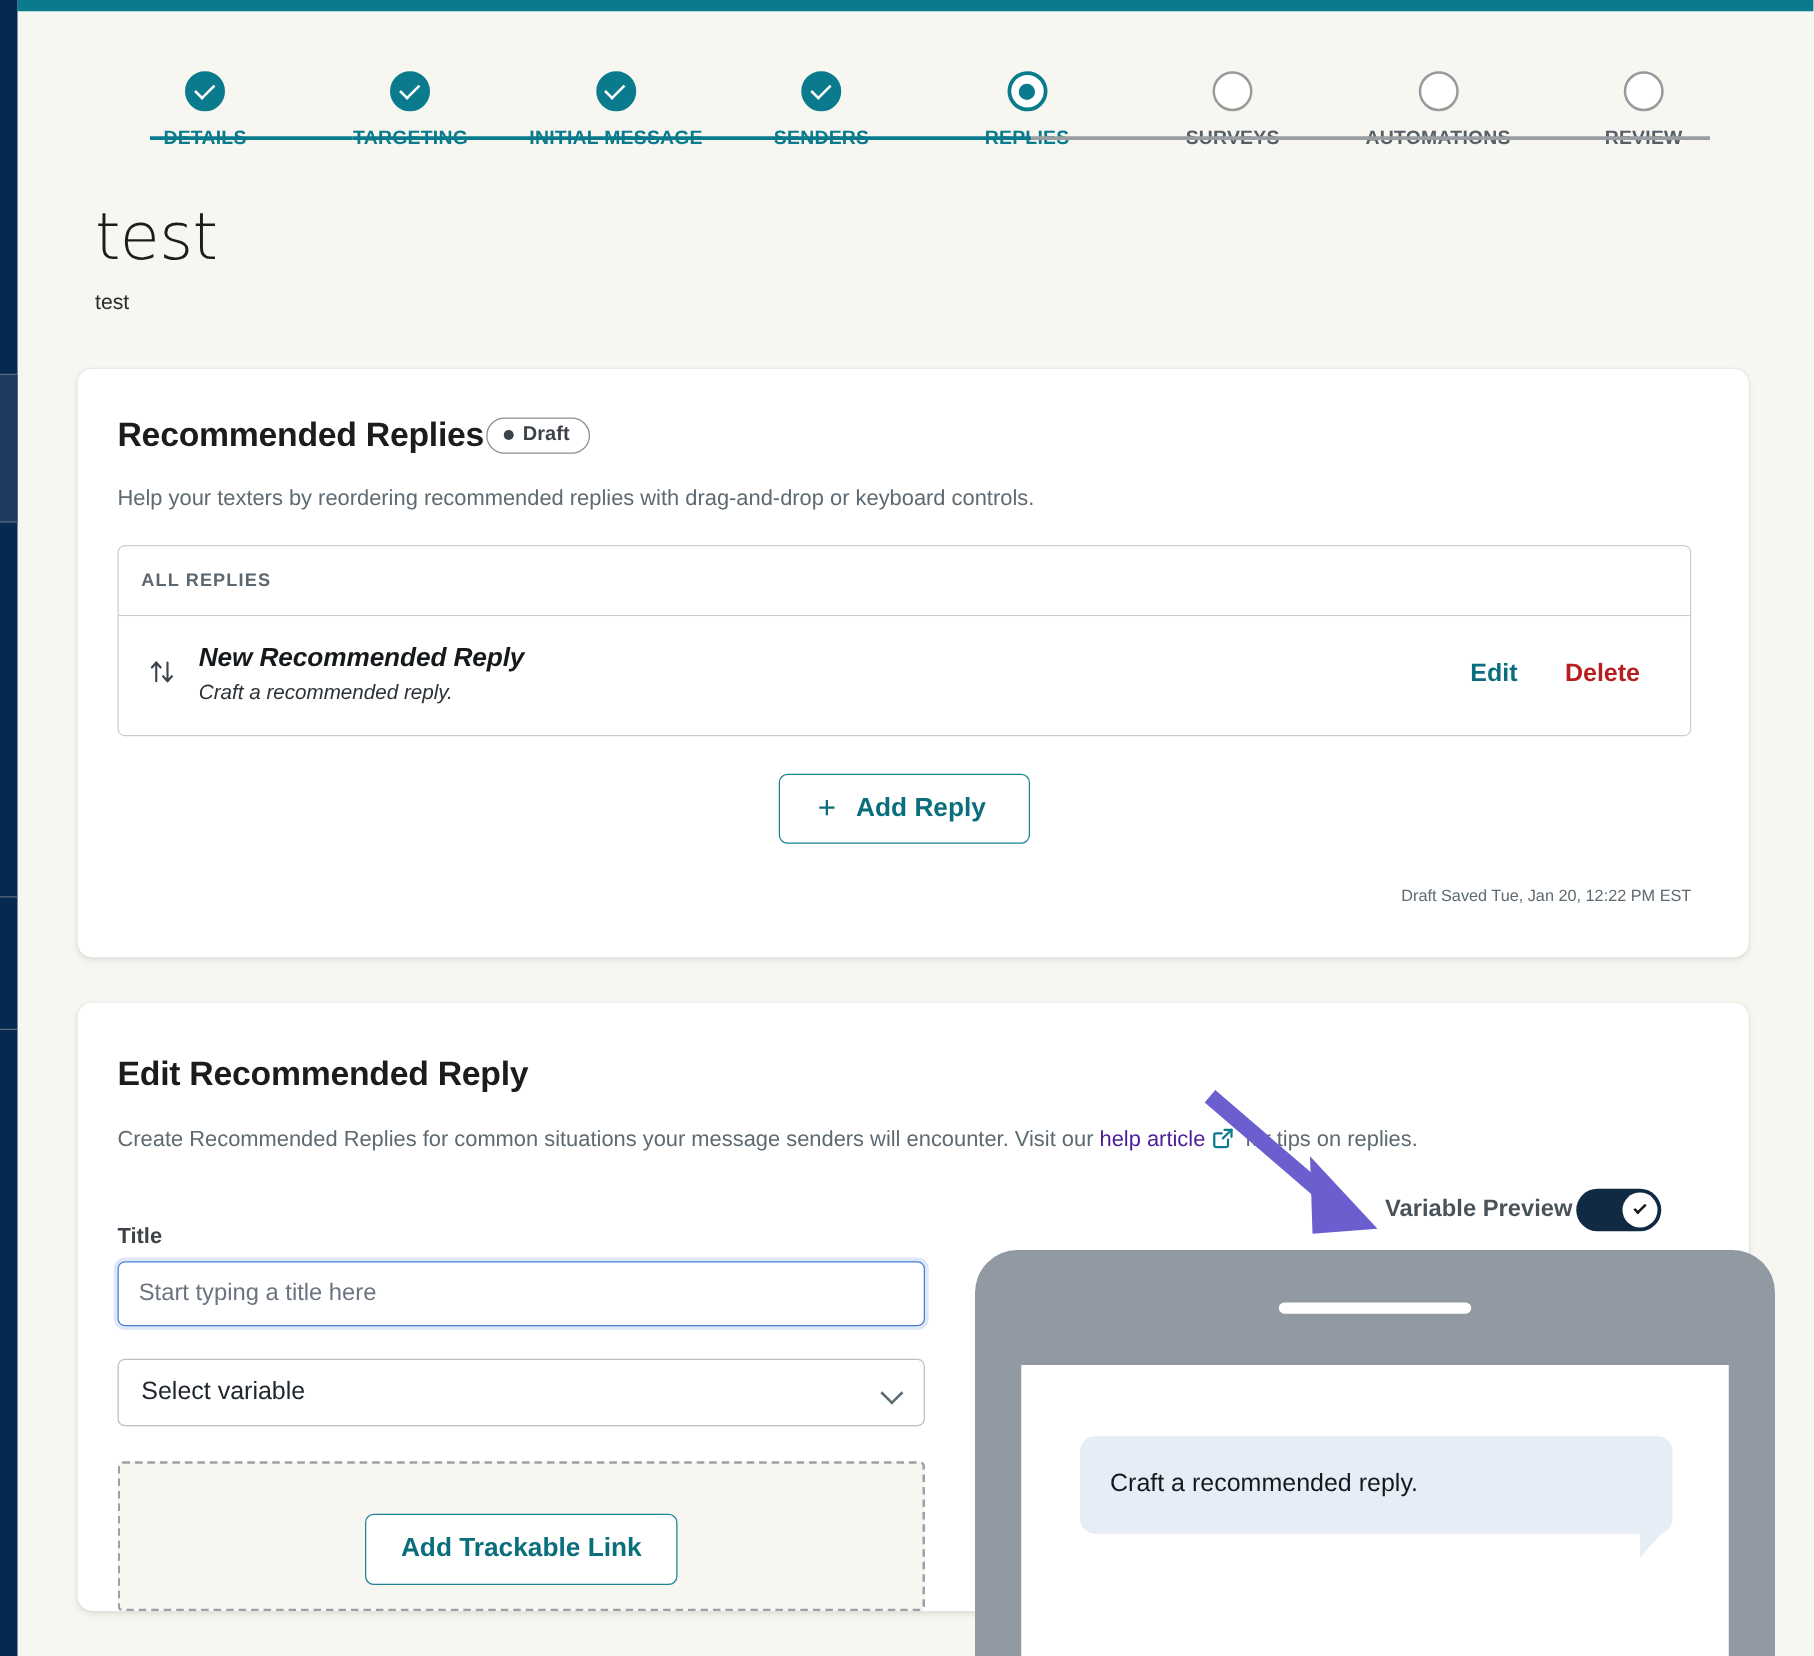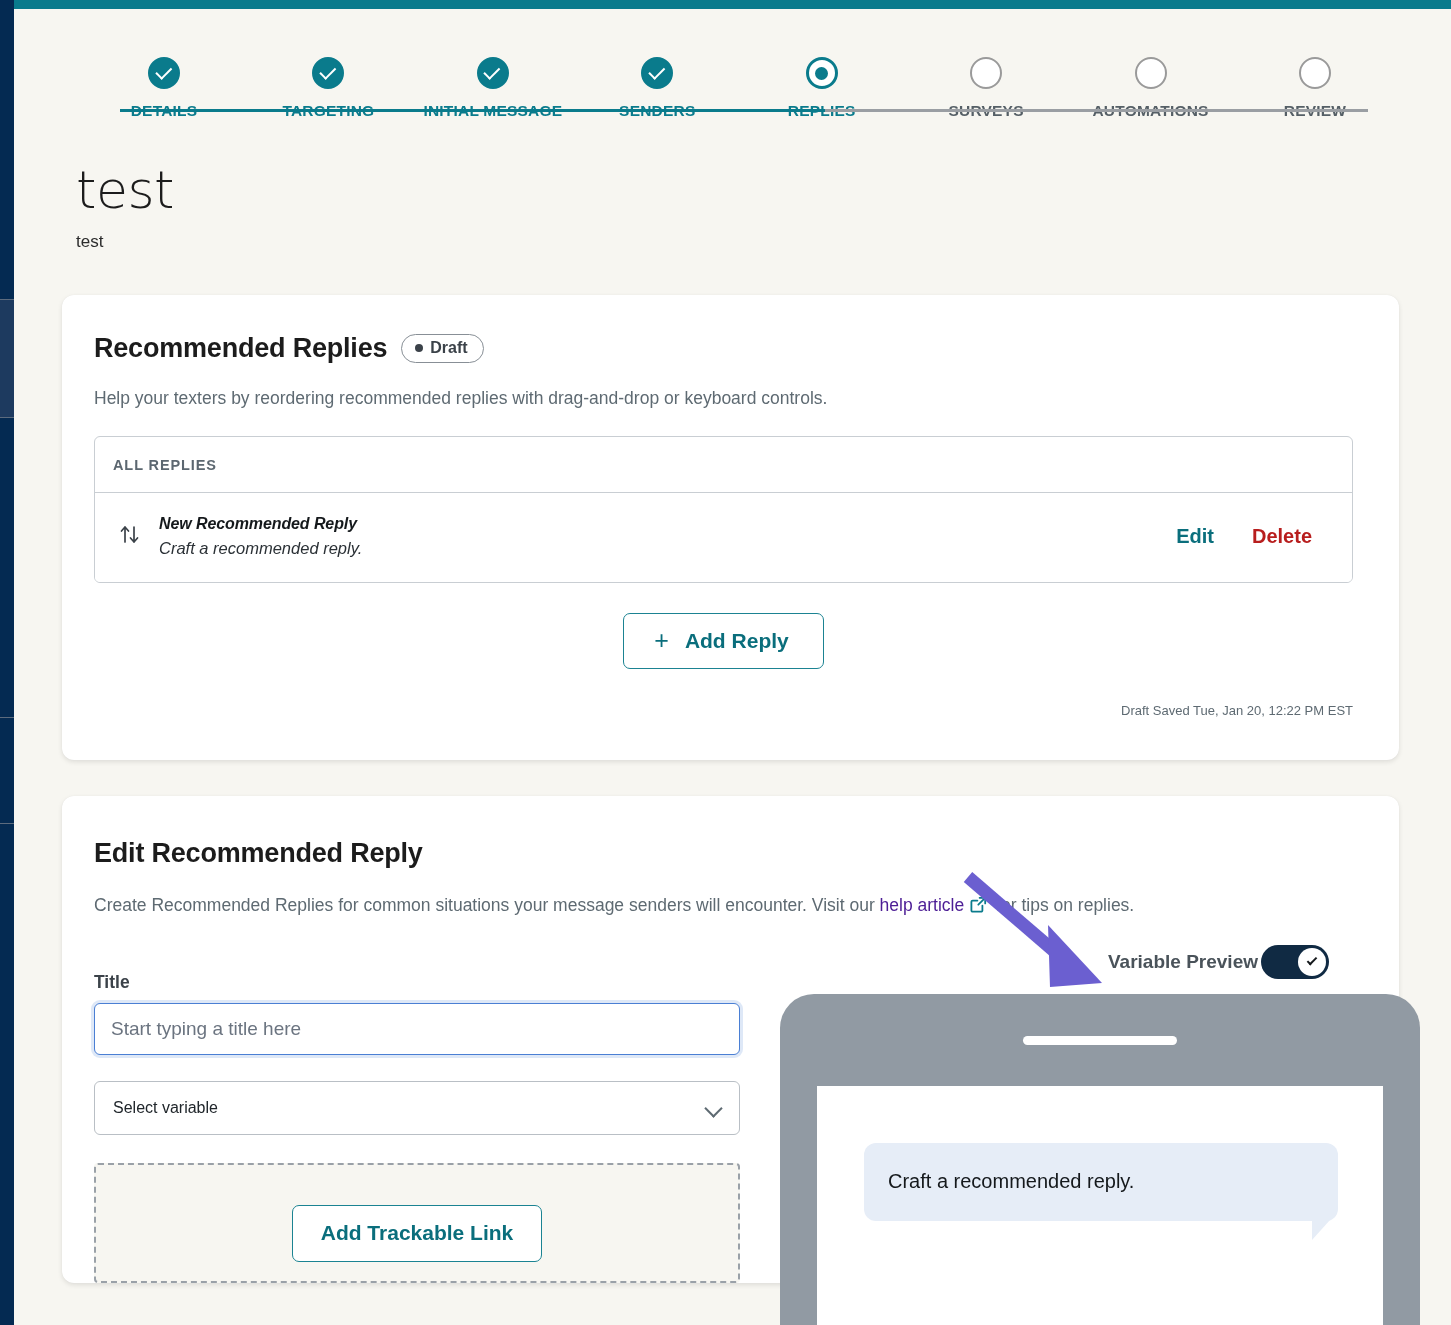--- a/index.html
+++ b/index.html
@@ -140,21 +140,21 @@
     background: #ffffff;
     border-radius: 12px;
     box-shadow: 0 2px 5px rgba(0,0,0,0.10), 0 0 1px rgba(0,0,0,0.06);
   }
   .card.first { margin-top: 43px; padding: 38px 46px 42px 32px; }
   .card.second { margin-top: 36px; padding: 42px 46px 0 32px; }
 
   .card-title-row {
     display: flex;
     align-items: center;
-    gap: 14px;
+    gap: 2px;
     padding-left: 0;
   }
   .card-title {
     font-size: 27px;
     font-weight: bold;
     color: #1c1c1c;
     letter-spacing: -0.2px;
   }
   .badge {
     display: inline-flex;
@@ -203,21 +203,21 @@
   .drag-handle {
     width: 34px;
     flex: 0 0 34px;
     color: #3b4249;
     font-size: 23px;
     line-height: 1;
     user-select: none;
   }
   .reply-texts { flex: 1 1 auto; padding-left: 8px; }
   .reply-title {
-    font-size: 16px;
+    font-size: 21px;
     font-weight: bold;
     font-style: italic;
     color: #15191c;
     letter-spacing: -0.1px;
   }
   .reply-sub {
     margin-top: 6px;
     font-size: 16.5px;
     font-style: italic;
     color: #2b3136;
@@ -367,21 +367,21 @@
   }
   .select-box {
     width: 100%;
     height: 54px;
     border: 1px solid #b9bfc5;
     border-radius: 6px;
     background: #ffffff;
     display: flex;
     align-items: center;
     padding: 0 18px;
-    font-size: 16px;
+    font-size: 20px;
     color: #20262b;
     cursor: pointer;
   }
   .chev {
     position: absolute;
     right: 20px; top: 21px;
     width: 13px; height: 13px;
     border-right: 2.2px solid #5e6a72;
     border-bottom: 2.2px solid #5e6a72;
     transform: rotate(45deg);

